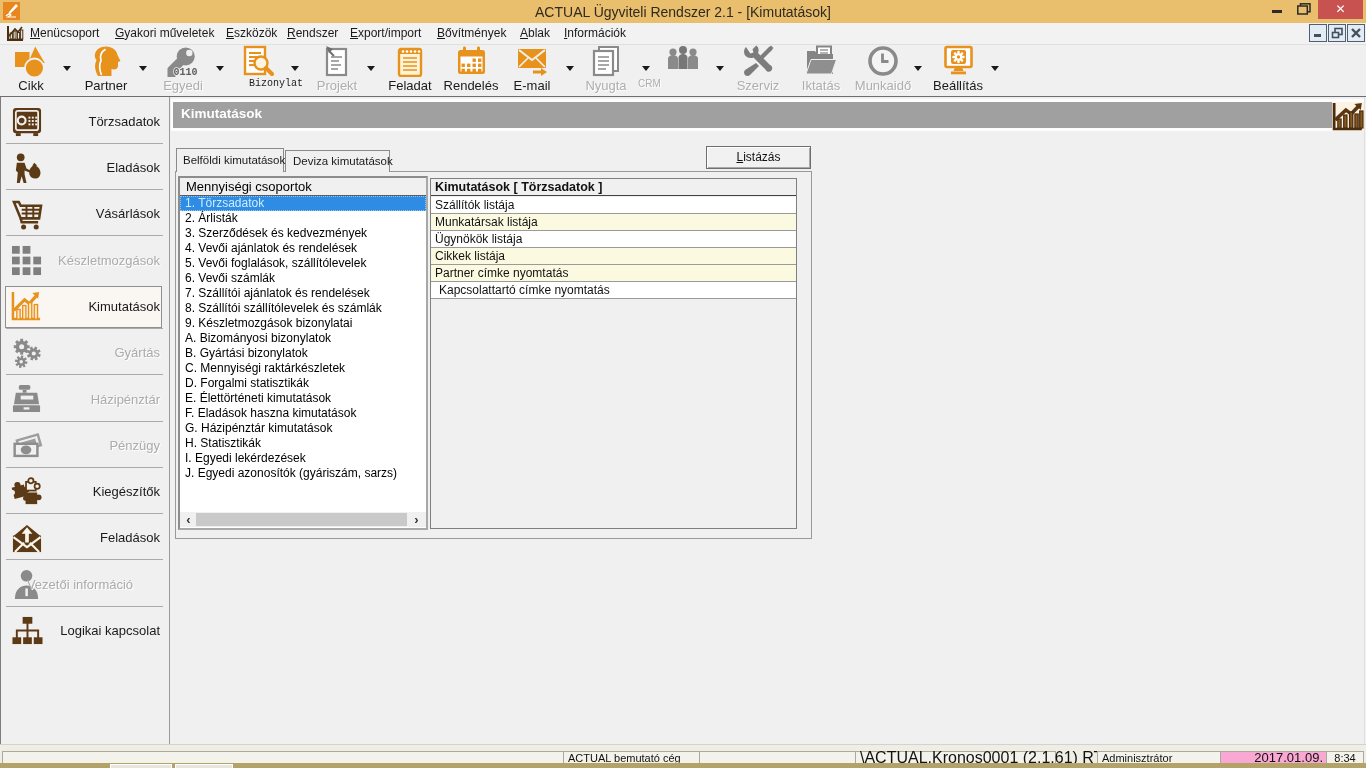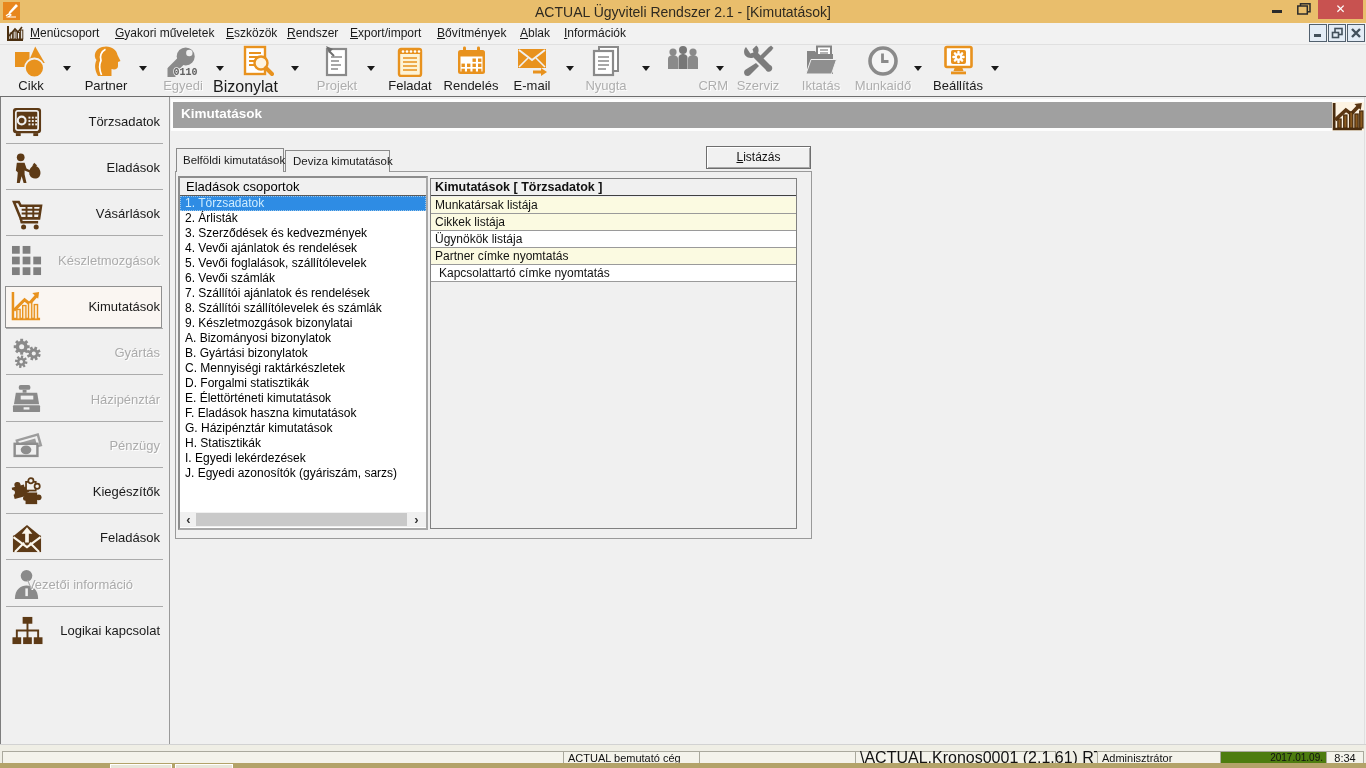--- a/index.html
+++ b/index.html
@@ -80,21 +80,21 @@
    <text x="18.5" y="30" font-family="Liberation Mono,monospace" font-size="10" font-weight="bold" fill="#616161" text-anchor="middle" stroke="#ededed" stroke-width="1.6" paint-order="stroke">0110</text>
     </svg>
     <div class="lbl gray" style="left:138px;top:78px;width:90px;text-align:center;font-size:13px;">Egyedi</div>
     <div class="arr" style="left:216px;top:66px;"></div>
     <svg class="abs" style="left:242px;top:45px;" width="32" height="32" viewBox="0 0 32 32">
       <rect x="3" y="2" width="20" height="27" fill="#fff" stroke="#e8921e" stroke-width="2.4"></rect>
    <path d="M7 8 h12 M7 12 h9 M7 16 h11 M7 20 h8" stroke="#e8921e" stroke-width="1.8"></path>
    <circle cx="19" cy="18" r="6.5" fill="#fef4e0" stroke="#e8921e" stroke-width="2.4"></circle>
    <path d="M24 23 L30 29" stroke="#e8921e" stroke-width="4" stroke-linecap="round"></path>
     </svg>
-    <div class="lbl " style="left:213px;top:78px;width:90px;text-align:left;font-size:16px;">Bizonylat</div>
+    <div class="lbl " style="left:213px;top:78px;width:90px;text-align:right;font-size:10px;font-family:Liberation Mono, monospace;">Bizonylat</div>
     <div class="arr" style="left:291px;top:66px;"></div>
     <svg class="abs" style="left:321px;top:45px;" width="32" height="32" viewBox="0 0 32 32">
       <rect x="6" y="4" width="19" height="26" fill="#fff" stroke="#8a8a8a" stroke-width="2.2"></rect>
    <path d="M10 12 h11 M10 16 h8 M10 20 h10 M10 24 h7" stroke="#8a8a8a" stroke-width="1.6"></path>
    <path d="M5 1 L12 4 L8 8 Z" fill="#6e6e6e"></path>
       <path d="M8 6 L13 11" stroke="#6e6e6e" stroke-width="2"></path>
     </svg>
     <div class="lbl gray" style="left:292px;top:78px;width:90px;text-align:center;font-size:13px;">Projekt</div>
     <div class="arr" style="left:367px;top:66px;"></div>
     <svg class="abs" style="left:394px;top:45px;" width="32" height="32" viewBox="0 0 32 32">
@@ -144,21 +144,21 @@
     <div class="lbl gray" style="left:561px;top:78px;width:90px;text-align:center;font-size:13px;">Nyugta</div>
     <div class="arr" style="left:642px;top:66px;"></div>
     <svg class="abs" style="left:667px;top:45px;" width="32" height="32" viewBox="0 0 32 32">
       <circle cx="6" cy="7" r="3.6" fill="#8a8a8a"></circle>
       <path d="M1 24 L1 14 C1 11 4 10 6 10 C8 10 11 11 11 14 L11 24 Z" fill="#8a8a8a"></path>
    <circle cx="16" cy="5" r="4" fill="#777"></circle>
       <path d="M11.5 24 L11.5 13 C11.5 10 14 9 16 9 C18 9 20.5 10 20.5 13 L20.5 24 Z" fill="#777"></path>
    <circle cx="26" cy="7" r="3.6" fill="#8a8a8a"></circle>
       <path d="M21 24 L21 14 C21 11 24 10 26 10 C28 10 31 11 31 14 L31 24 Z" fill="#8a8a8a"></path>
     </svg>
-    <div class="lbl gray" style="left:638px;top:78px;width:90px;text-align:right;font-size:13px;">CRM</div>
+    <div class="lbl gray" style="left:638px;top:78px;width:90px;text-align:left;font-size:10px;">CRM</div>
     <div class="arr" style="left:716px;top:66px;"></div>
     <svg class="abs" style="left:742px;top:45px;" width="32" height="32" viewBox="0 0 32 32">
       <g fill="#7c7c7c">
         <path d="M4 2 C1.5 4.5 1.5 8.5 3.5 10.8 C5.5 13 9 13.6 11.5 12.4 L23.5 24.5 C24.5 27 27.5 27.5 29.2 25.8 C31 24 30.5 21 28 20 L16 8 C17.2 5.5 16.6 2 14.3 0.5 L10.5 4.3 L11.5 7.5 L8.3 8.5 L4 2 Z"></path>
    <path d="M27.5 1.5 L30.5 4.5 L20 15 L17 12 Z"></path>
    <path d="M29 0.5 L31.5 3 L28 6.5 L25.5 4 Z"></path>
    <path d="M14 18 L17 21 L8 30 C6.5 31.5 4 31 3 30 C2 29 1.5 26.5 3 25 Z"></path>
       </g>
     </svg>
     <div class="lbl gray" style="left:713px;top:78px;width:90px;text-align:center;font-size:13px;">Szerviz</div>
@@ -399,21 +399,21 @@
 <div class="abs" style="left:176px;top:148px;width:108px;height:24px;background:#f0f0f0;border:1px solid #8a8a8a;border-bottom:none;z-index:3;box-sizing:border-box;"></div>
 <div class="lbl" style="left:183px;top:154px;z-index:4;font-size:11.5px;">Belföldi kimutatások</div>
 <div class="abs" style="left:285px;top:150px;width:103px;height:21px;background:#f0f0f0;border:1px solid #8a8a8a;border-bottom:none;z-index:2;"></div>
 <div class="lbl" style="left:293px;top:155px;z-index:4;font-size:11.5px;">Deviza kimutatások</div>
 
 <div class="abs" style="left:706px;top:146px;width:103px;height:21px;background:#f1f1f1;border:1px solid #6e6e6e;box-shadow:inset 1px 1px 0 #fff,inset -1px -1px 0 #a8a8a8;text-align:center;font-size:12px;line-height:20px;color:#111;"><u>L</u>istázás</div>
 
 <div class="abs" style="left:175px;top:171px;width:635px;height:366px;border:1px solid #9a9a9a;background:#f0f0f0;z-index:1;"></div>
 
 <div class="abs" style="left:178px;top:176px;width:250px;height:354px;box-sizing:border-box;border:2px solid #8c8c8c;border-bottom-color:#a8a8a8;border-right-color:#a8a8a8;background:#fff;z-index:2;"></div>
-<div class="abs" style="left:180px;top:178px;width:246px;height:18px;background:#f0f0f0;border-bottom:1px solid #5a5a5a;z-index:3;font-size:13px;color:#000;padding-left:6px;line-height:17px;box-sizing:border-box;">Eladások csoportok</div>
+<div class="abs" style="left:180px;top:178px;width:246px;height:18px;background:#f0f0f0;border-bottom:1px solid #5a5a5a;z-index:3;font-size:13px;color:#000;padding-left:6px;line-height:17px;box-sizing:border-box;">Mennyiségi csoportok</div>
 <div id="leftlist" class="abs" style="left:180px;top:196px;width:246px;z-index:3;font-size:12px;color:#000;">
     <div style="height:15px;line-height:15px;padding-left:5px;white-space:nowrap;overflow:hidden;background:#2e8ce4;color:#cdecff;outline:1px dotted #9cc6e8;outline-offset:-1px;">1. Törzsadatok</div>
     <div style="height:15px;line-height:15px;padding-left:5px;white-space:nowrap;overflow:hidden;">2. Árlisták</div>
     <div style="height:15px;line-height:15px;padding-left:5px;white-space:nowrap;overflow:hidden;">3. Szerződések és kedvezmények</div>
     <div style="height:15px;line-height:15px;padding-left:5px;white-space:nowrap;overflow:hidden;">4. Vevői ajánlatok és rendelések</div>
     <div style="height:15px;line-height:15px;padding-left:5px;white-space:nowrap;overflow:hidden;">5. Vevői foglalások, szállítólevelek</div>
     <div style="height:15px;line-height:15px;padding-left:5px;white-space:nowrap;overflow:hidden;">6. Vevői számlák</div>
     <div style="height:15px;line-height:15px;padding-left:5px;white-space:nowrap;overflow:hidden;">7. Szállítói ajánlatok és rendelések</div>
     <div style="height:15px;line-height:15px;padding-left:5px;white-space:nowrap;overflow:hidden;">8. Szállítói szállítólevelek és számlák</div>
     <div style="height:15px;line-height:15px;padding-left:5px;white-space:nowrap;overflow:hidden;">9. Készletmozgások bizonylatai</div>
@@ -430,33 +430,34 @@
   </div>
 
 <div class="abs" style="left:180px;top:512px;width:246px;height:15px;background:#f0f0f0;z-index:3;"></div>
 <div class="abs" style="left:181px;top:512px;width:15px;height:15px;background:#f0f0f0;z-index:4;color:#333;font-size:13px;font-weight:bold;text-align:center;line-height:15px;">‹</div>
 <div class="abs" style="left:409px;top:512px;width:15px;height:15px;background:#f0f0f0;z-index:4;color:#333;font-size:13px;font-weight:bold;text-align:center;line-height:15px;">›</div>
 <div class="abs" style="left:196px;top:513px;width:211px;height:13px;background:#c9c9c9;z-index:4;"></div>
 
 <div class="abs" style="left:430px;top:178px;width:367px;height:351px;border:1px solid #808080;background:#f0f0f0;z-index:2;box-sizing:border-box;"></div>
 <div class="abs" style="left:431px;top:179px;width:365px;height:17px;background:#f0f0f0;border-bottom:1px solid #404040;z-index:3;font-size:12.5px;font-weight:bold;color:#111;padding-left:4px;line-height:17px;box-sizing:border-box;">Kimutatások [ Törzsadatok ]</div>
 <div id="rightlist" class="abs" style="left:431px;top:197px;width:365px;z-index:3;font-size:12px;color:#111;">
+    <div style="height:16px;line-height:16px;padding-left:4px;border-bottom:1px solid #9a9a9a;background:#fff;white-space:nowrap;">Szállítók listája</div>
     <div style="height:16px;line-height:16px;padding-left:4px;border-bottom:1px solid #9a9a9a;background:#fbfae1;white-space:nowrap;">Munkatársak listája</div>
+    <div style="height:16px;line-height:16px;padding-left:4px;border-bottom:1px solid #9a9a9a;background:#fff;white-space:nowrap;">Ügynökök listája</div>
     <div style="height:16px;line-height:16px;padding-left:4px;border-bottom:1px solid #9a9a9a;background:#fbfae1;white-space:nowrap;">Cikkek listája</div>
-    <div style="height:16px;line-height:16px;padding-left:4px;border-bottom:1px solid #9a9a9a;background:#fff;white-space:nowrap;">Ügynökök listája</div>
     <div style="height:16px;line-height:16px;padding-left:4px;border-bottom:1px solid #9a9a9a;background:#fbfae1;white-space:nowrap;">Partner címke nyomtatás</div>
     <div style="height:16px;line-height:16px;padding-left:8px;border-bottom:1px solid #9a9a9a;background:#fff;white-space:nowrap;">Kapcsolattartó címke nyomtatás</div>
   </div>
 
 <div class="abs" style="left:0;top:744px;width:1366px;height:1px;background:#d2d2d2;"></div>
 <div class="abs" style="left:0;top:745px;width:1366px;height:20px;background:#efeee5;"></div>
 <div id="statusbar">
     <div class="abs" style="left:2px;top:751px;width:557px;height:12px;border:1px solid #aaa99d;background:#f4f3eb;font-size:11px;color:#111;line-height:12px;padding-left:4px;white-space:nowrap;"></div>
     <div class="abs" style="left:563px;top:751px;width:132px;height:12px;border:1px solid #aaa99d;background:#f4f3eb;font-size:11px;color:#111;line-height:12px;padding-left:4px;white-space:nowrap;">ACTUAL bemutató cég</div>
     <div class="abs" style="left:699px;top:751px;width:195px;height:12px;border:1px solid #aaa99d;background:#f4f3eb;font-size:11px;color:#111;line-height:12px;padding-left:4px;white-space:nowrap;"></div>
     <div class="abs" style="left:855px;top:751px;width:195px;height:12px;border:1px solid #aaa99d;background:#f4f3eb;font-size:16px;color:#111;line-height:12px;padding-left:4px;white-space:nowrap;">\ACTUAL.Kronos0001 (2.1.61) RTM</div>
     <div class="abs" style="left:1097px;top:751px;width:119px;height:12px;border:1px solid #aaa99d;background:#f4f3eb;font-size:11px;color:#111;line-height:12px;padding-left:4px;white-space:nowrap;">Adminisztrátor</div>
-    <div class="abs" style="left:1220px;top:751px;width:102px;height:12px;border:1px solid #aaa99d;background:#4d7c0f;font-size:10px;color:#111;line-height:12px;padding-left:4px;text-align:right;padding-left:0;padding-right:7px;white-space:nowrap;">2017.01.09.</div>
+    <div class="abs" style="left:1220px;top:751px;width:102px;height:12px;border:1px solid #aaa99d;background:#f9a8d4;font-size:13px;color:#111;line-height:12px;padding-left:4px;text-align:right;padding-left:0;padding-right:7px;white-space:nowrap;">2017.01.09.</div>
     <div class="abs" style="left:1326px;top:751px;width:36px;height:12px;border:1px solid #aaa99d;background:#f4f3eb;font-size:11px;color:#111;line-height:12px;padding-left:4px;text-align:center;padding-left:0;white-space:nowrap;">8:34</div>
   </div>
 <div class="abs" style="left:0;top:763px;width:1366px;height:5px;background:#b3a369;"></div>
 <div class="abs" style="left:110px;top:764px;width:60px;height:4px;background:#e8e6da;border:1px solid #fff;border-bottom:none;"></div>
 <div class="abs" style="left:175px;top:764px;width:56px;height:4px;background:#e8e6da;border:1px solid #fff;border-bottom:none;"></div>
 
 </body></html>

